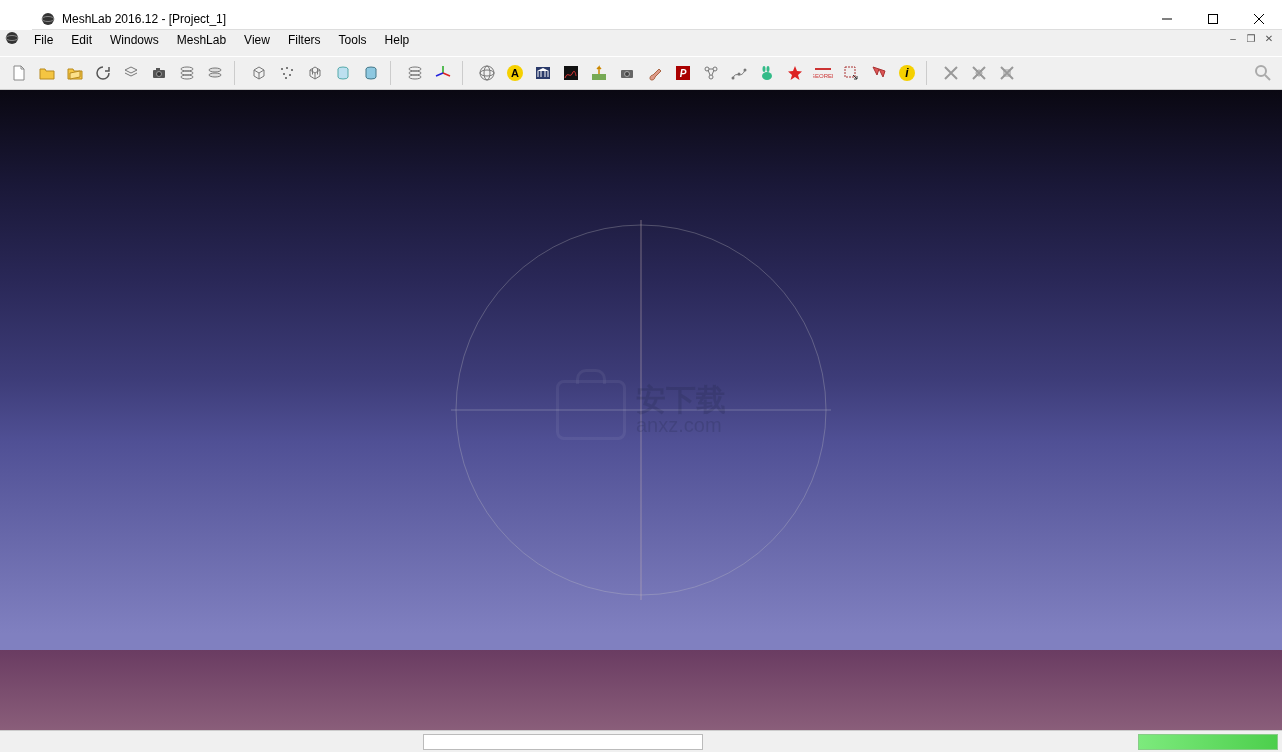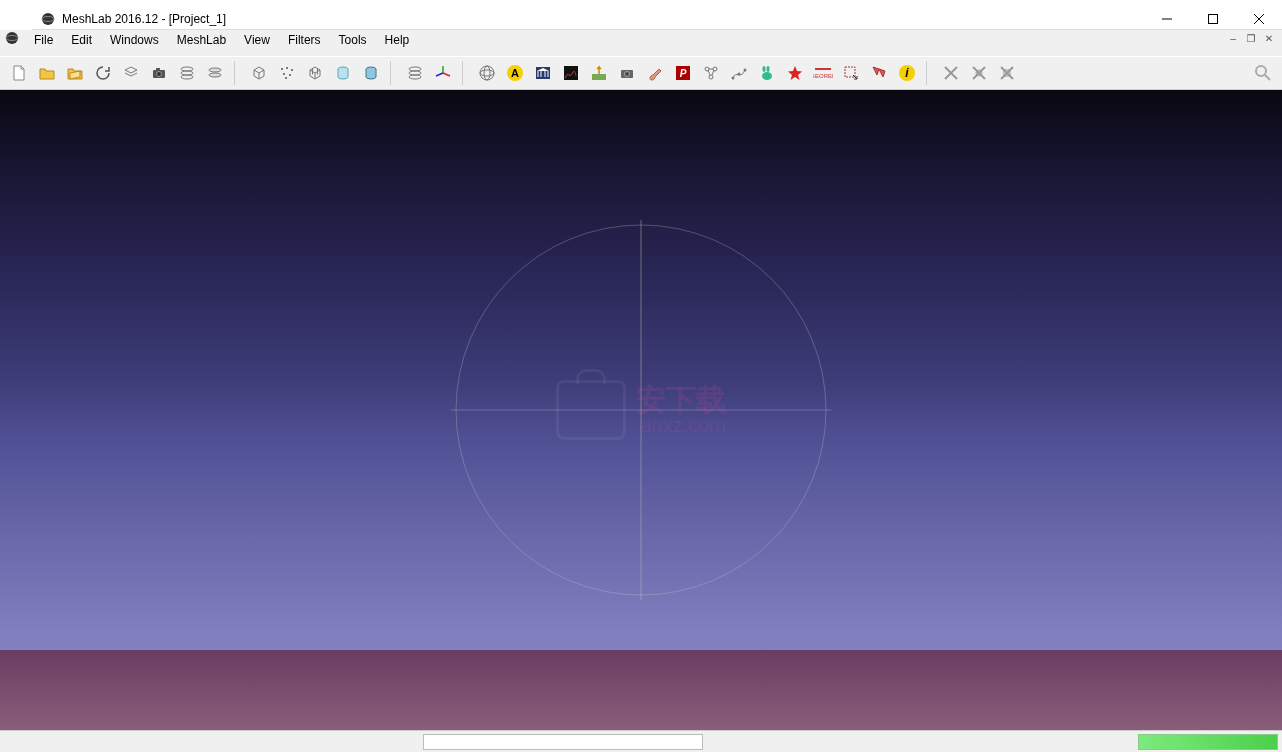--- a/index.html
+++ b/index.html
@@ -20,21 +20,21 @@
   .toolbar { height: 34px; background: #f0f0f0; border-top: 1px solid #fff; border-bottom: 1px solid #ccc; display: flex; align-items: center; padding: 0 6px; gap: 2px; }
   .tb-btn { width: 26px; height: 26px; display: flex; align-items: center; justify-content: center; cursor: pointer; border-radius: 2px; }
   .tb-sep { width: 6px; height: 24px; border-left: 1px solid #ccc; margin: 0 4px; }
   .tb-spacer { flex: 1; }
 
   .viewport { flex: 1; position: relative; overflow: hidden; }
   .gradient-bg { position: absolute; inset: 0; background: linear-gradient(to bottom, #0a0812 0%, #1a1838 15%, #2a2858 30%, #3d3c78 45%, #505095 55%, #6868aa 70%, #8080c0 85%); }
   .ground { position: absolute; left: 0; right: 0; bottom: 0; height: 80px; background: linear-gradient(to bottom, #6a3c62 0%, #7a4d6e 50%, #8a5e7a 100%); }
   
   .trackball { position: absolute; left: 50%; top: 50%; transform: translate(-50%, -50%); pointer-events: none; }
-  .watermark { position: absolute; left: 50%; top: 50%; transform: translate(-50%, -50%); opacity: 0.15; color: #ec4899; font-size: 28px; text-align: right; pointer-events: none; }
+  .watermark { position: absolute; left: 50%; top: 50%; transform: translate(-50%, -50%); opacity: 0.15; color: #0f172a; font-size: 28px; text-align: left; pointer-events: none; }
   .watermark .bag { width: 70px; height: 60px; border: 3px solid rgba(255,255,255,0.4); border-radius: 8px; display: inline-block; margin-right: 10px; vertical-align: middle; position: relative; }
   .watermark .bag::before { content:""; position:absolute; top:-14px; left:50%; transform:translateX(-50%); width:24px; height:12px; border:3px solid rgba(255,255,255,0.4); border-bottom:none; border-radius:10px 10px 0 0;}
   .watermark .txt { display:inline-block; vertical-align:middle; line-height:1; }
   .watermark .txt .l1 { font-size: 30px; font-weight: bold; }
   .watermark .txt .l2 { font-size: 20px; }
 
   .statusbar { height: 22px; background: #f0f0f0; border-top: 1px solid #ccc; display: flex; align-items: center; padding: 0 4px; gap: 8px; }
   .status-seg { flex: 1; }
   .progress-box { width: 280px; height: 16px; border: 1px solid #bbb; background: #fff; }
   .progress-green { width: 140px; height: 16px; border: 1px solid #8c8; background: linear-gradient(to right, #7dea7d, #4ccf4c); margin-left: 8px; }

